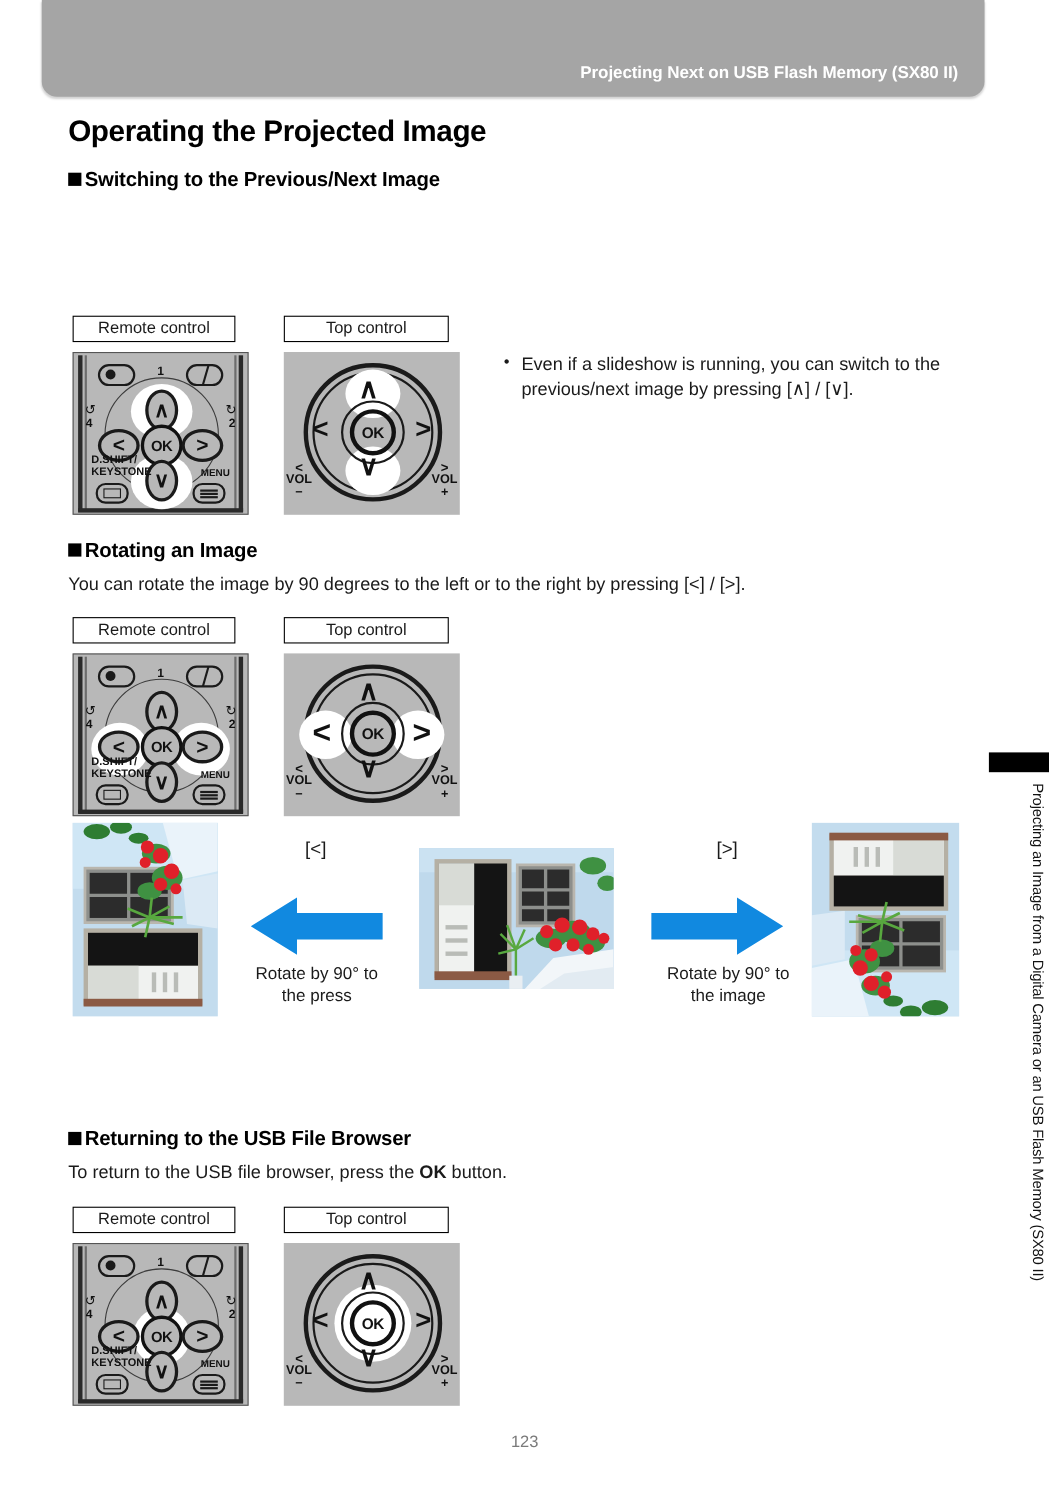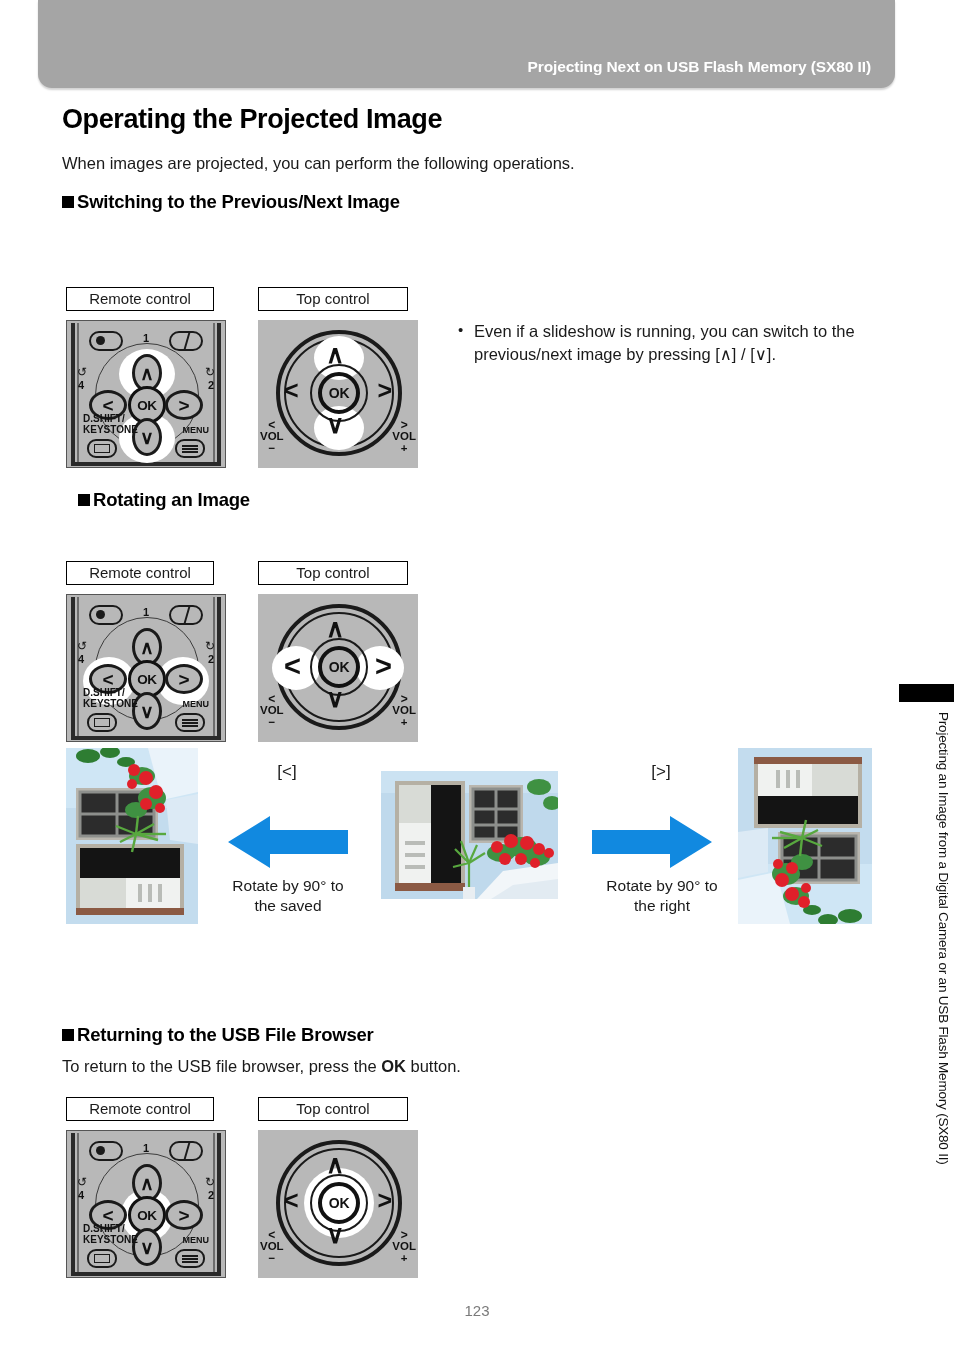--- a/index.html
+++ b/index.html
@@ -198,21 +198,20 @@
   <div class="header-bar">
     <div class="header-title">Projecting Next on USB Flash Memory (SX80 II)</div>
   </div>
 
   <div class="side-tab-mark"></div>
   <div class="side-tab-text">Projecting an Image from a Digital Camera or an USB Flash Memory (SX80 II)</div>
 
   <div class="content">
 
     <h1 class="page-title">Operating the Projected Image</h1>
-    <p class="body">When images are projected, you can perform the following operations.</p>
 
     <h2 class="section">
       <span class="sq"></span>
       <span>Switching to the Previous/Next Image</span>
     </h2>
   </div>
 
   <div class="ctl-row">
     <div class="label-box" style="left:66px; top:287px; width:148px;">Remote control</div>
     <div class="label-box" style="left:258px; top:287px; width:150px;">Top control</div>
@@ -300,25 +299,26 @@
         <span>VOL</span><br>
         <span>+</span>
       </div>
     </div>
 
     <ul class="bullets" style="position:absolute; left:452px; top:312px; width:420px;">
       <li>Even if a slideshow is running, you can switch to the previous/next image by pressing [∧] / [∨].</li>
     </ul>
   </div>
 
-  <div style="position:absolute; left:78px; top:489px; width:810px;">
+  <div style="position:absolute; left:62px; top:489px; width:810px;">
     <h2 class="section" style="margin-top:0;">
       <span class="sq"></span>
       <span>Rotating an Image</span>
     </h2>
+    <p class="body">You can rotate the image by 90 degrees to the left or to the right by pressing [&lt;] / [&gt;].</p>
   </div>
 
   <div class="ctl-row">
     <div class="label-box" style="left:66px; top:561px; width:148px;">Remote control</div>
     <div class="label-box" style="left:258px; top:561px; width:150px;">Top control</div>
 
     <div class="remote" style="left:66px; top:594px;">
       <div class="edge l"></div>
       <div class="edge-in l"></div>
       <div class="edge r"></div>
@@ -456,21 +456,21 @@
     </div>
 
     <div class="arrow-label" style="left:212px; top:762px; width:150px;">[&lt;]</div>
 
     <svg style="position:absolute; left:228px; top:812px;" width="120" height="60" viewBox="0 0 120 60">
       <polygon points="0,30 42,4 42,18 120,18 120,42 42,42 42,56" fill="#1189e0"></polygon>
     </svg>
 
     <div class="arrow-cap" style="left:206px; top:876px; width:164px;">
       <span>Rotate by 90° to</span><br>
-      <span>the saved</span>
+      <span>the press</span>
     </div>
 
     <div class="photo" style="left:381px; top:771px; width:177px; height:128px;">
       <svg viewBox="0 0 177 128" width="177" height="128" preserveAspectRatio="none">
         <rect width="177" height="128" fill="#bfd9ec"></rect>
         <rect x="0" y="0" width="177" height="22" fill="#cbe2f2"></rect>
         <rect x="14" y="10" width="70" height="108" fill="#b5b0a4"></rect>
         <rect x="18" y="14" width="62" height="104" fill="#141414"></rect>
         <rect x="18" y="14" width="32" height="104" fill="#f0f2f0"></rect>
         <rect x="18" y="14" width="32" height="38" fill="#d8dbd6"></rect>
@@ -516,21 +516,21 @@
     </div>
 
     <div class="arrow-label" style="left:586px; top:762px; width:150px;">[&gt;]</div>
 
     <svg style="position:absolute; left:592px; top:812px;" width="120" height="60" viewBox="0 0 120 60">
       <polygon points="120,30 78,4 78,18 0,18 0,42 78,42 78,56" fill="#1189e0"></polygon>
     </svg>
 
     <div class="arrow-cap" style="left:580px; top:876px; width:164px;">
       <span>Rotate by 90° to</span><br>
-      <span>the right</span>
+      <span>the image</span>
     </div>
 
     <div class="photo" style="left:738px; top:748px; width:134px; height:176px;">
       <svg viewBox="0 0 134 176" width="134" height="176" preserveAspectRatio="none">
         <rect width="134" height="176" fill="#c3dcee"></rect>
         <rect x="0" y="116" width="134" height="60" fill="#cfe6f5"></rect>
         <polygon points="0,176 52,176 38,124 0,132" fill="#eaf3fa"></polygon>
         <polygon points="0,130 30,124 30,80 0,84" fill="#dceaf5"></polygon>
         <rect x="16" y="10" width="108" height="70" fill="#b5b0a4"></rect>
         <rect x="20" y="14" width="100" height="34" fill="#f0f2f0"></rect>

